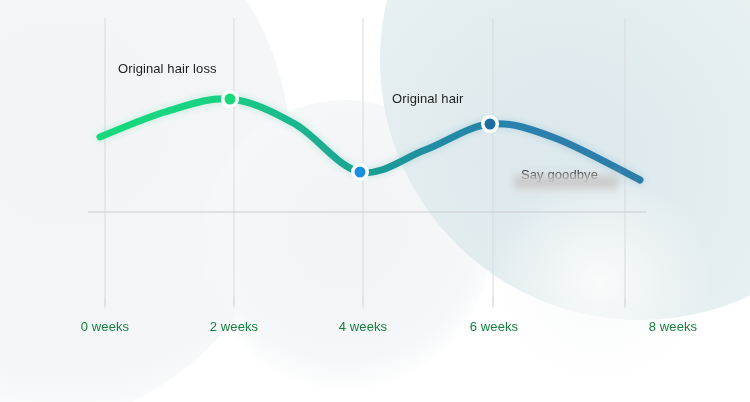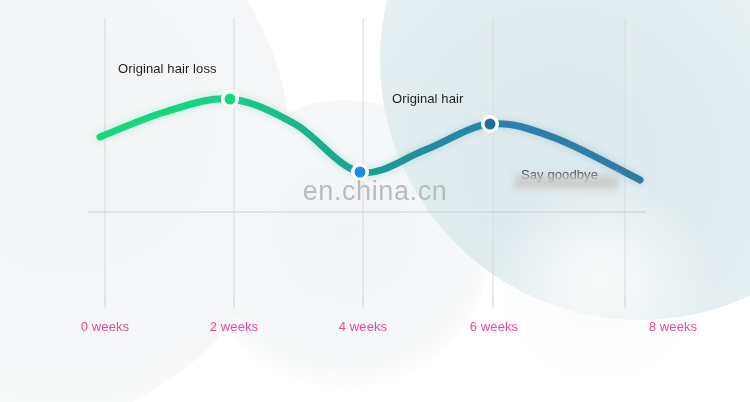--- a/index.html
+++ b/index.html
@@ -97,21 +97,21 @@
     filter: blur(3.2px);
     border-radius: 2px;
     pointer-events: none;
   }
 
   .tick-label {
     position: absolute;
     top: 319px;
     font-family: "Liberation Sans", sans-serif;
     font-size: 13px;
-    color: #ec4899;
+    color: #15803d;
     white-space: nowrap;
     transform: translateX(-50%);
     letter-spacing: 0.1px;
   }
 
   
   #watermark {
     position: absolute;
     left: 50%;
     top: 176px;
@@ -193,15 +193,14 @@
   <div class="censor-bar"></div>
 
   <div id="tick-labels">
       <div class="tick-label" style="left: 105px;">0 weeks</div>
       <div class="tick-label" style="left: 234px;">2 weeks</div>
       <div class="tick-label" style="left: 363px;">4 weeks</div>
       <div class="tick-label" style="left: 494px;">6 weeks</div>
       <div class="tick-label" style="left: 625px; margin-left: 48px;">8 weeks</div>
     </div>
 
-  <div id="watermark">en.china.cn</div>
 
 </div>
 
 </body></html>

